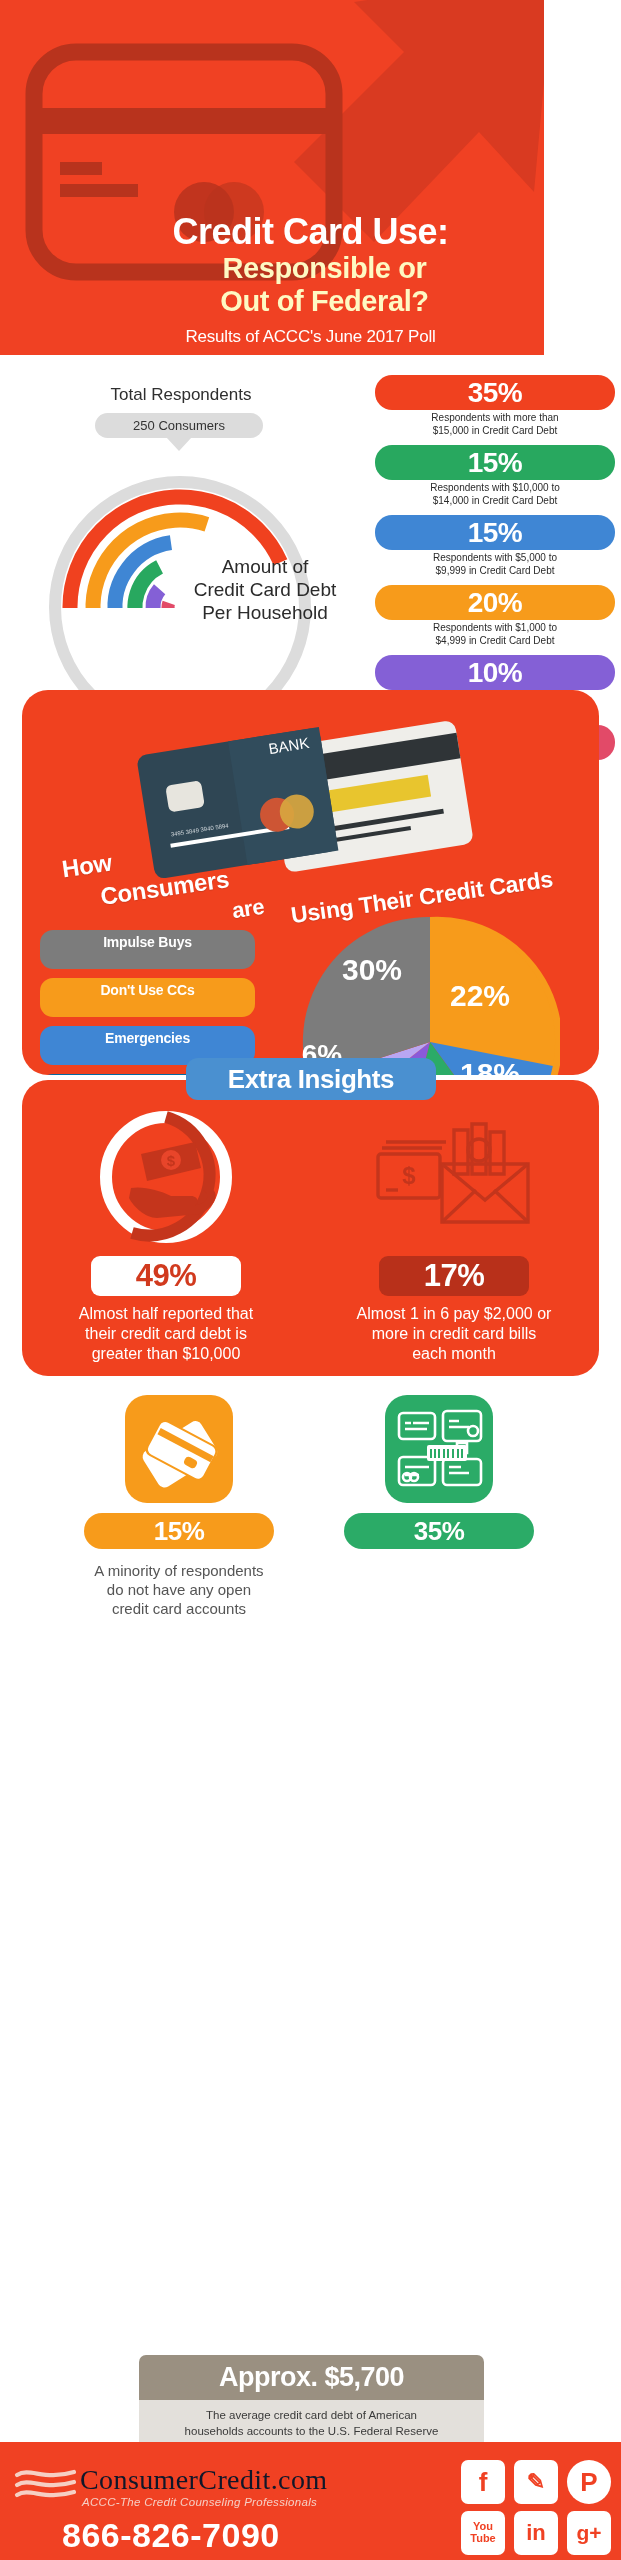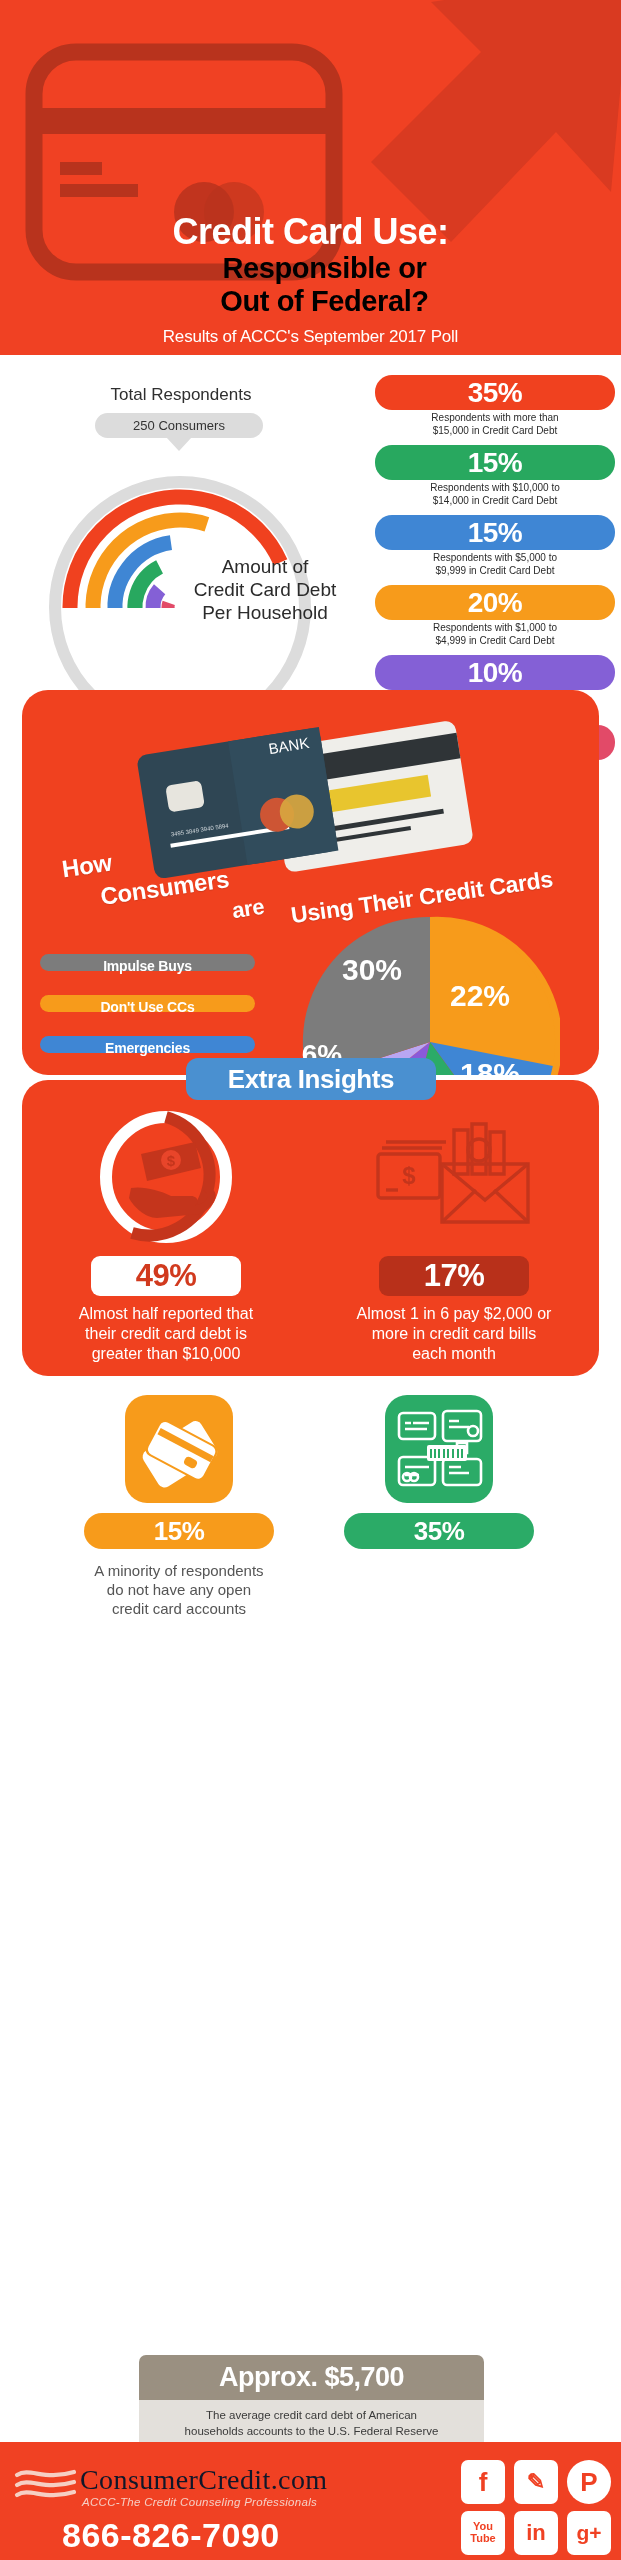--- a/index.html
+++ b/index.html
@@ -3,26 +3,26 @@
 <meta charset="utf-8">
 <style>
   * { margin:0; padding:0; box-sizing:border-box; }
   html,body { background:#ffffff; }
   body {
     width:621px; height:2560px; position:relative; overflow:hidden;
     font-family:"Liberation Sans", sans-serif; color:#3b3b3b;
   }
 
   
-  .hero{position:absolute;left:0;top:0;width:621px;height:355px;background:#f04123;overflow:hidden;}
+  .hero{position:absolute;left:0;top:0;width:544px;height:355px;background:#f04123;overflow:hidden;}
   .hero .arrow{position:absolute;right:-10px;top:-8px;width:320px;height:270px;}
   .hero .cardart{position:absolute;left:22px;top:34px;width:340px;height:260px;}
   .hero-titles{position:absolute;left:0;top:212px;width:621px;text-align:center;}
   .t1{font-size:36px;font-weight:bold;color:#ffffff;letter-spacing:-0.5px;line-height:1.12;}
-  .t2{font-size:29px;font-weight:bold;color:#000000;letter-spacing:-0.4px;line-height:1.12;padding-left:28px;}
+  .t2{font-size:29px;font-weight:bold;color:#fef9c3;letter-spacing:-0.4px;line-height:1.12;padding-left:28px;}
   .t3{font-size:17px;color:#ffffff;margin-top:10px;letter-spacing:-0.2px;}
 
   
   .debt{position:absolute;left:0;top:355px;width:621px;height:325px;}
   .total-label{position:absolute;left:36px;top:30px;width:290px;text-align:center;font-size:17px;color:#2f2f2f;}
   .pill-250{position:absolute;left:95px;top:58px;width:168px;height:25px;background:#dcdcdc;border-radius:13px;
             text-align:center;line-height:25px;font-size:13px;color:#333;}
   .pill-250::after{content:"";position:absolute;left:50%;margin-left:-13px;bottom:-13px;width:0;height:0;
             border-left:13px solid transparent;border-right:13px solid transparent;border-top:14px solid #dcdcdc;}
   .gauge{position:absolute;left:35px;top:100px;width:290px;height:290px;}
@@ -39,22 +39,22 @@
   .cards-art{position:absolute;left:105px;top:12px;width:360px;height:215px;}
   .how-title{position:absolute;left:20px;top:148px;width:545px;height:80px;}
   .how-title span{position:absolute;color:#fff;font-weight:bold;letter-spacing:-0.3px;
        text-shadow:0 1px 1px rgba(0,0,0,.12);}
   .ht1{left:20px;  top:14px; font-size:24px; transform:rotate(-8deg);}
   .ht2{left:58px;  top:36px; font-size:24px; transform:rotate(-8deg);}
   .ht3{left:190px; top:58px; font-size:22px; transform:rotate(-8deg);}
   .ht4{left:248px; top:46px; font-size:23px; transform:rotate(-8deg);}
 
   .legend{position:absolute;left:18px;top:240px;width:215px;}
-  .lg{height:17px;border-radius:13px;margin-bottom:9px;color:#fff;font-weight:bold;font-size:14px;
-      text-align:center;line-height:25px;letter-spacing:-0.2px;margin-top:24px;}
+  .lg{height:39px;border-radius:13px;margin-bottom:9px;color:#fff;font-weight:bold;font-size:14px;
+      text-align:center;line-height:25px;letter-spacing:-0.2px;}
   .pie-wrap{position:absolute;left:278px;top:222px;width:280px;height:265px;}
 
   
   .ei-badge{position:absolute;left:186px;top:1058px;width:250px;height:42px;background:#4a90d0;border-radius:12px;
             text-align:center;line-height:42px;color:#fff;font-size:26px;font-weight:bold;letter-spacing:-0.4px;z-index:3;}
   .ei-panel{position:absolute;left:22px;top:1080px;width:577px;height:296px;background:#f0411f;border-radius:26px;}
   .ei-col{position:absolute;top:22px;width:268px;text-align:center;}
   .ei-left{left:10px;} .ei-right{left:298px;}
   .ei-pct{display:inline-block;min-width:150px;height:40px;border-radius:9px;font-size:31px;font-weight:bold;
           line-height:40px;letter-spacing:-0.5px;}
@@ -102,21 +102,21 @@
     <rect x="20" y="74" width="284" height="26" fill="#b8331d"></rect>
     <rect x="38" y="128" width="42" height="13" fill="#b8331d"></rect>
     <rect x="38" y="150" width="78" height="13" fill="#b8331d"></rect>
     <circle cx="182" cy="178" r="30" fill="#b8331d" opacity=".85"></circle>
     <circle cx="212" cy="178" r="30" fill="#b8331d" opacity=".6"></circle>
   </svg>
   <div class="hero-titles">
     <div class="t1">Credit Card Use:</div>
     <div class="t2">Responsible or</div>
     <div class="t2">Out of Federal?</div>
-    <div class="t3">Results of ACCC's September 2017 Poll</div>
+    <div class="t3">Results of ACCC's June 2017 Poll</div>
   </div>
 </div>
 
 <div class="debt">
   <div class="total-label">Total Respondents</div>
   <div class="pill-250">250 Consumers</div>
 
   <svg class="gauge" viewBox="0 0 290 290">
 
     <circle cx="145" cy="152" r="125" fill="none" stroke="#dcdcdc" stroke-width="12"></circle>

